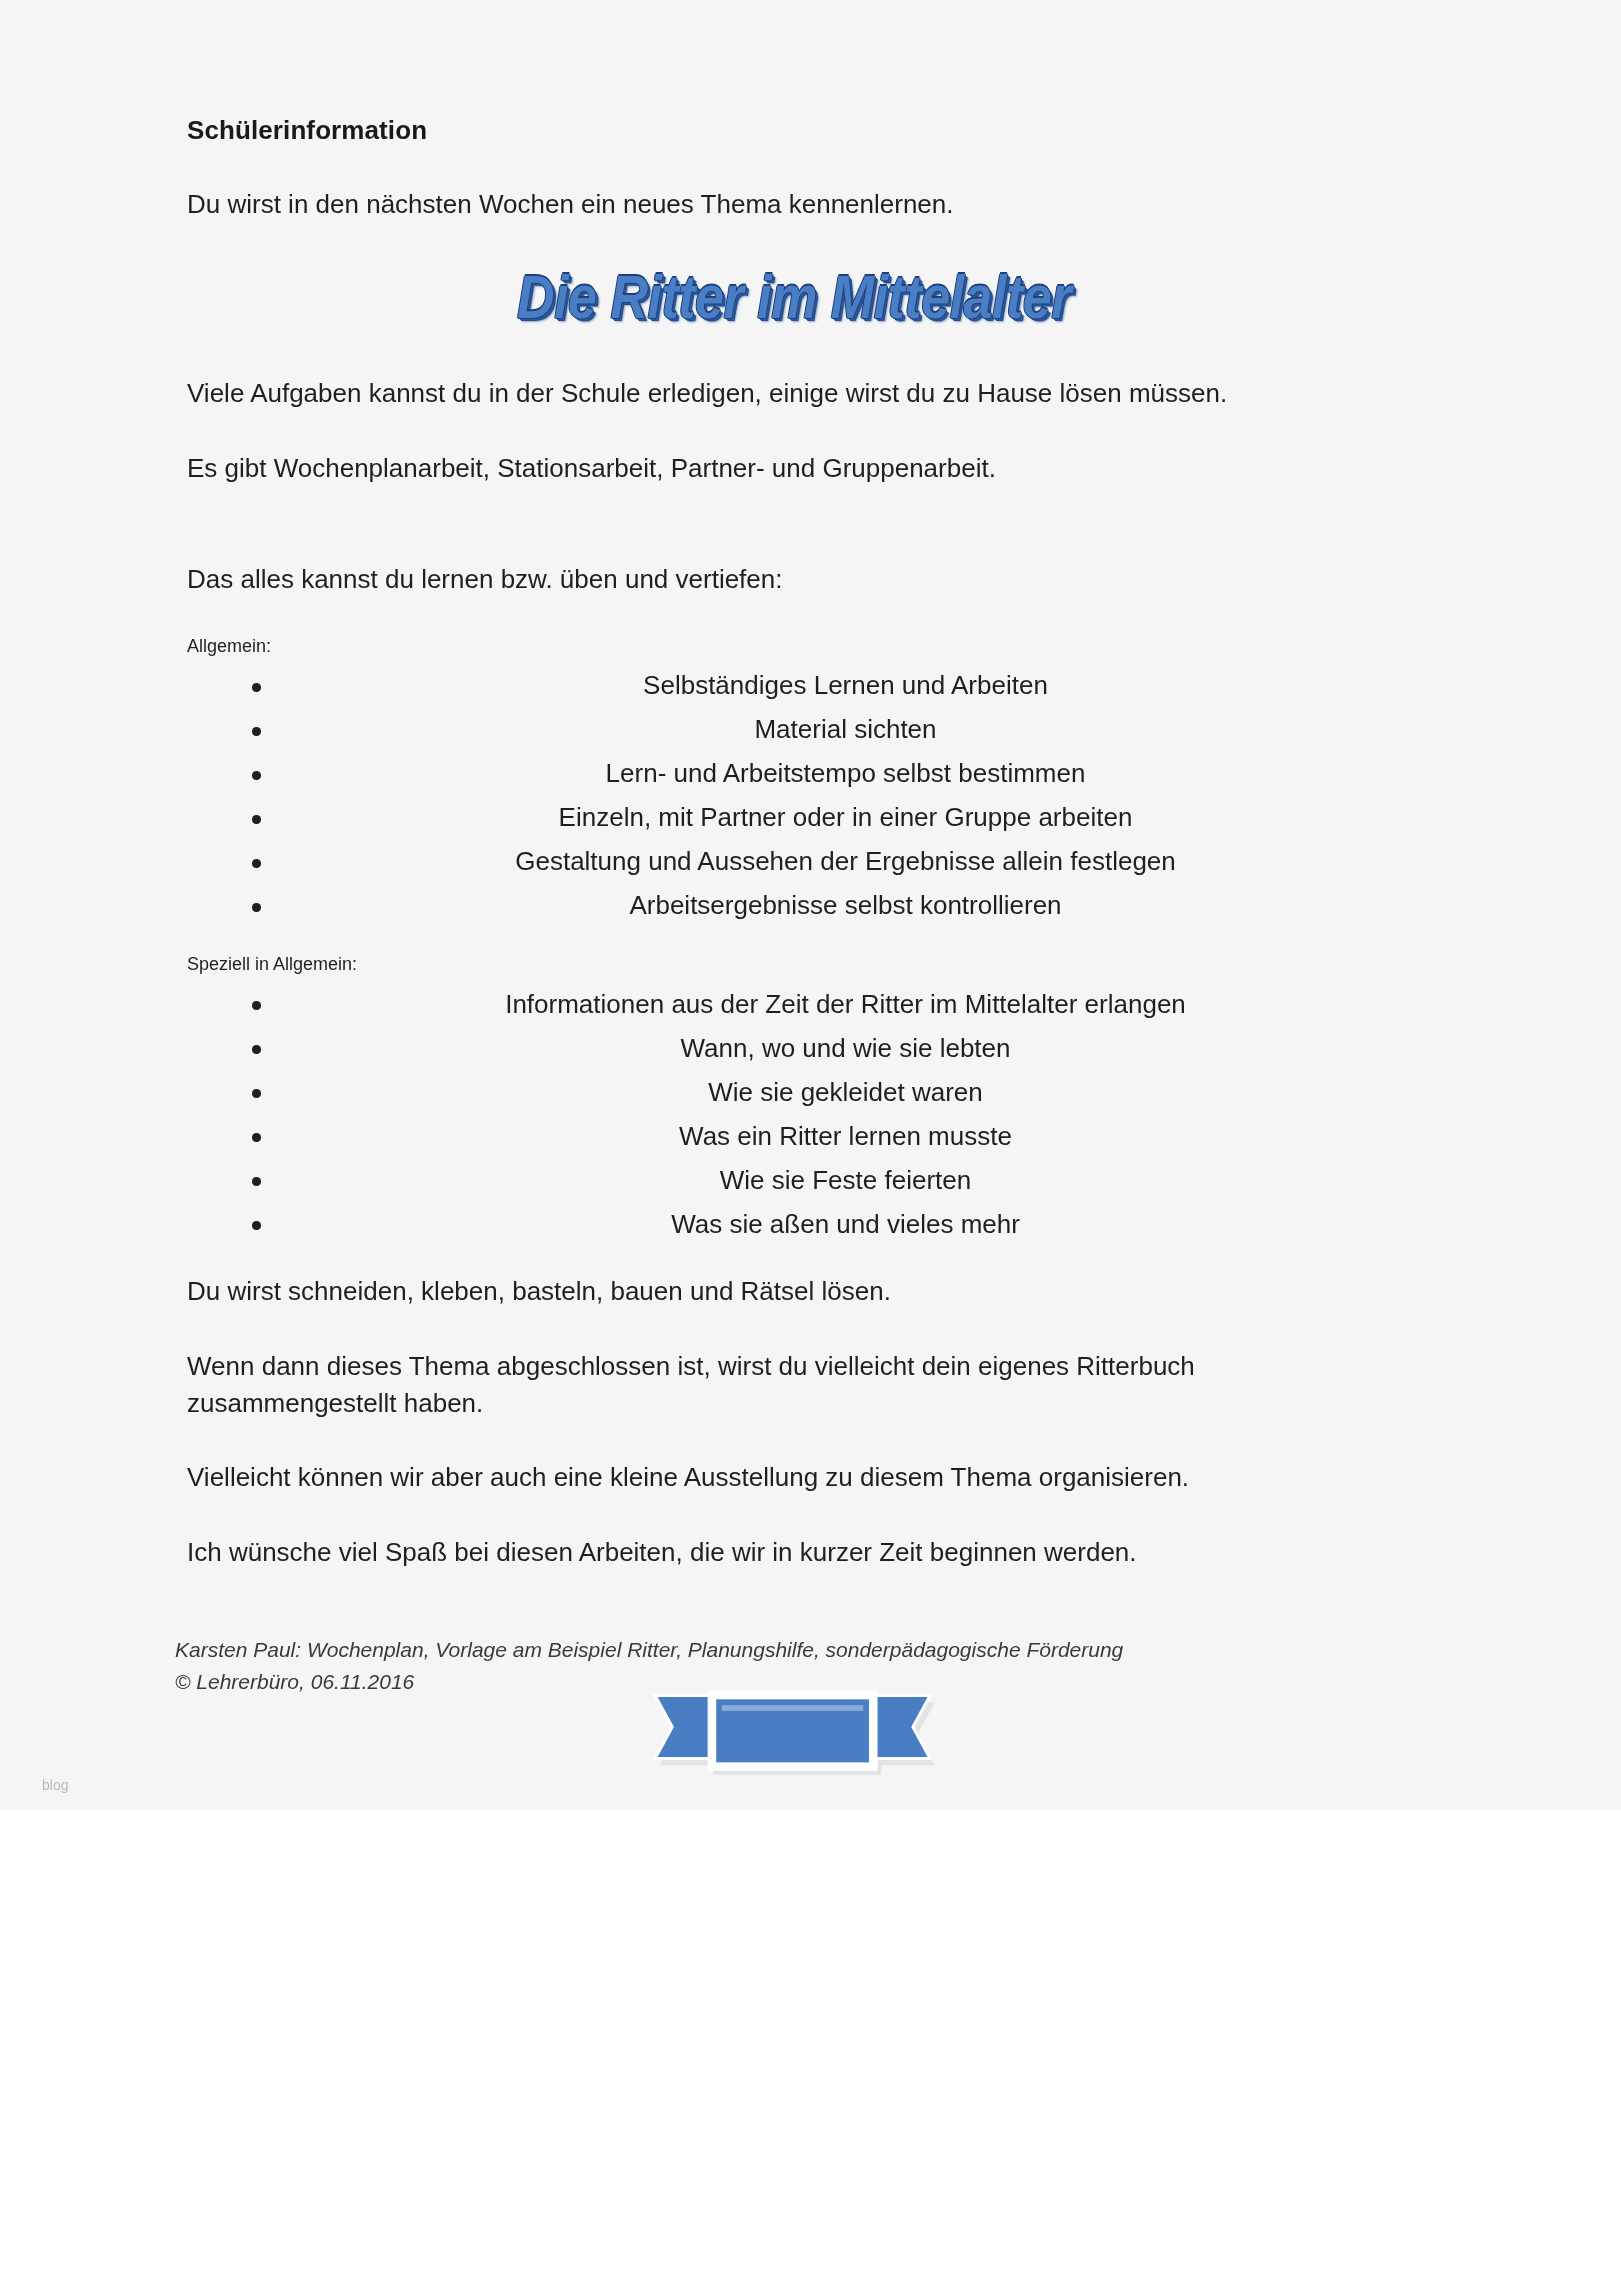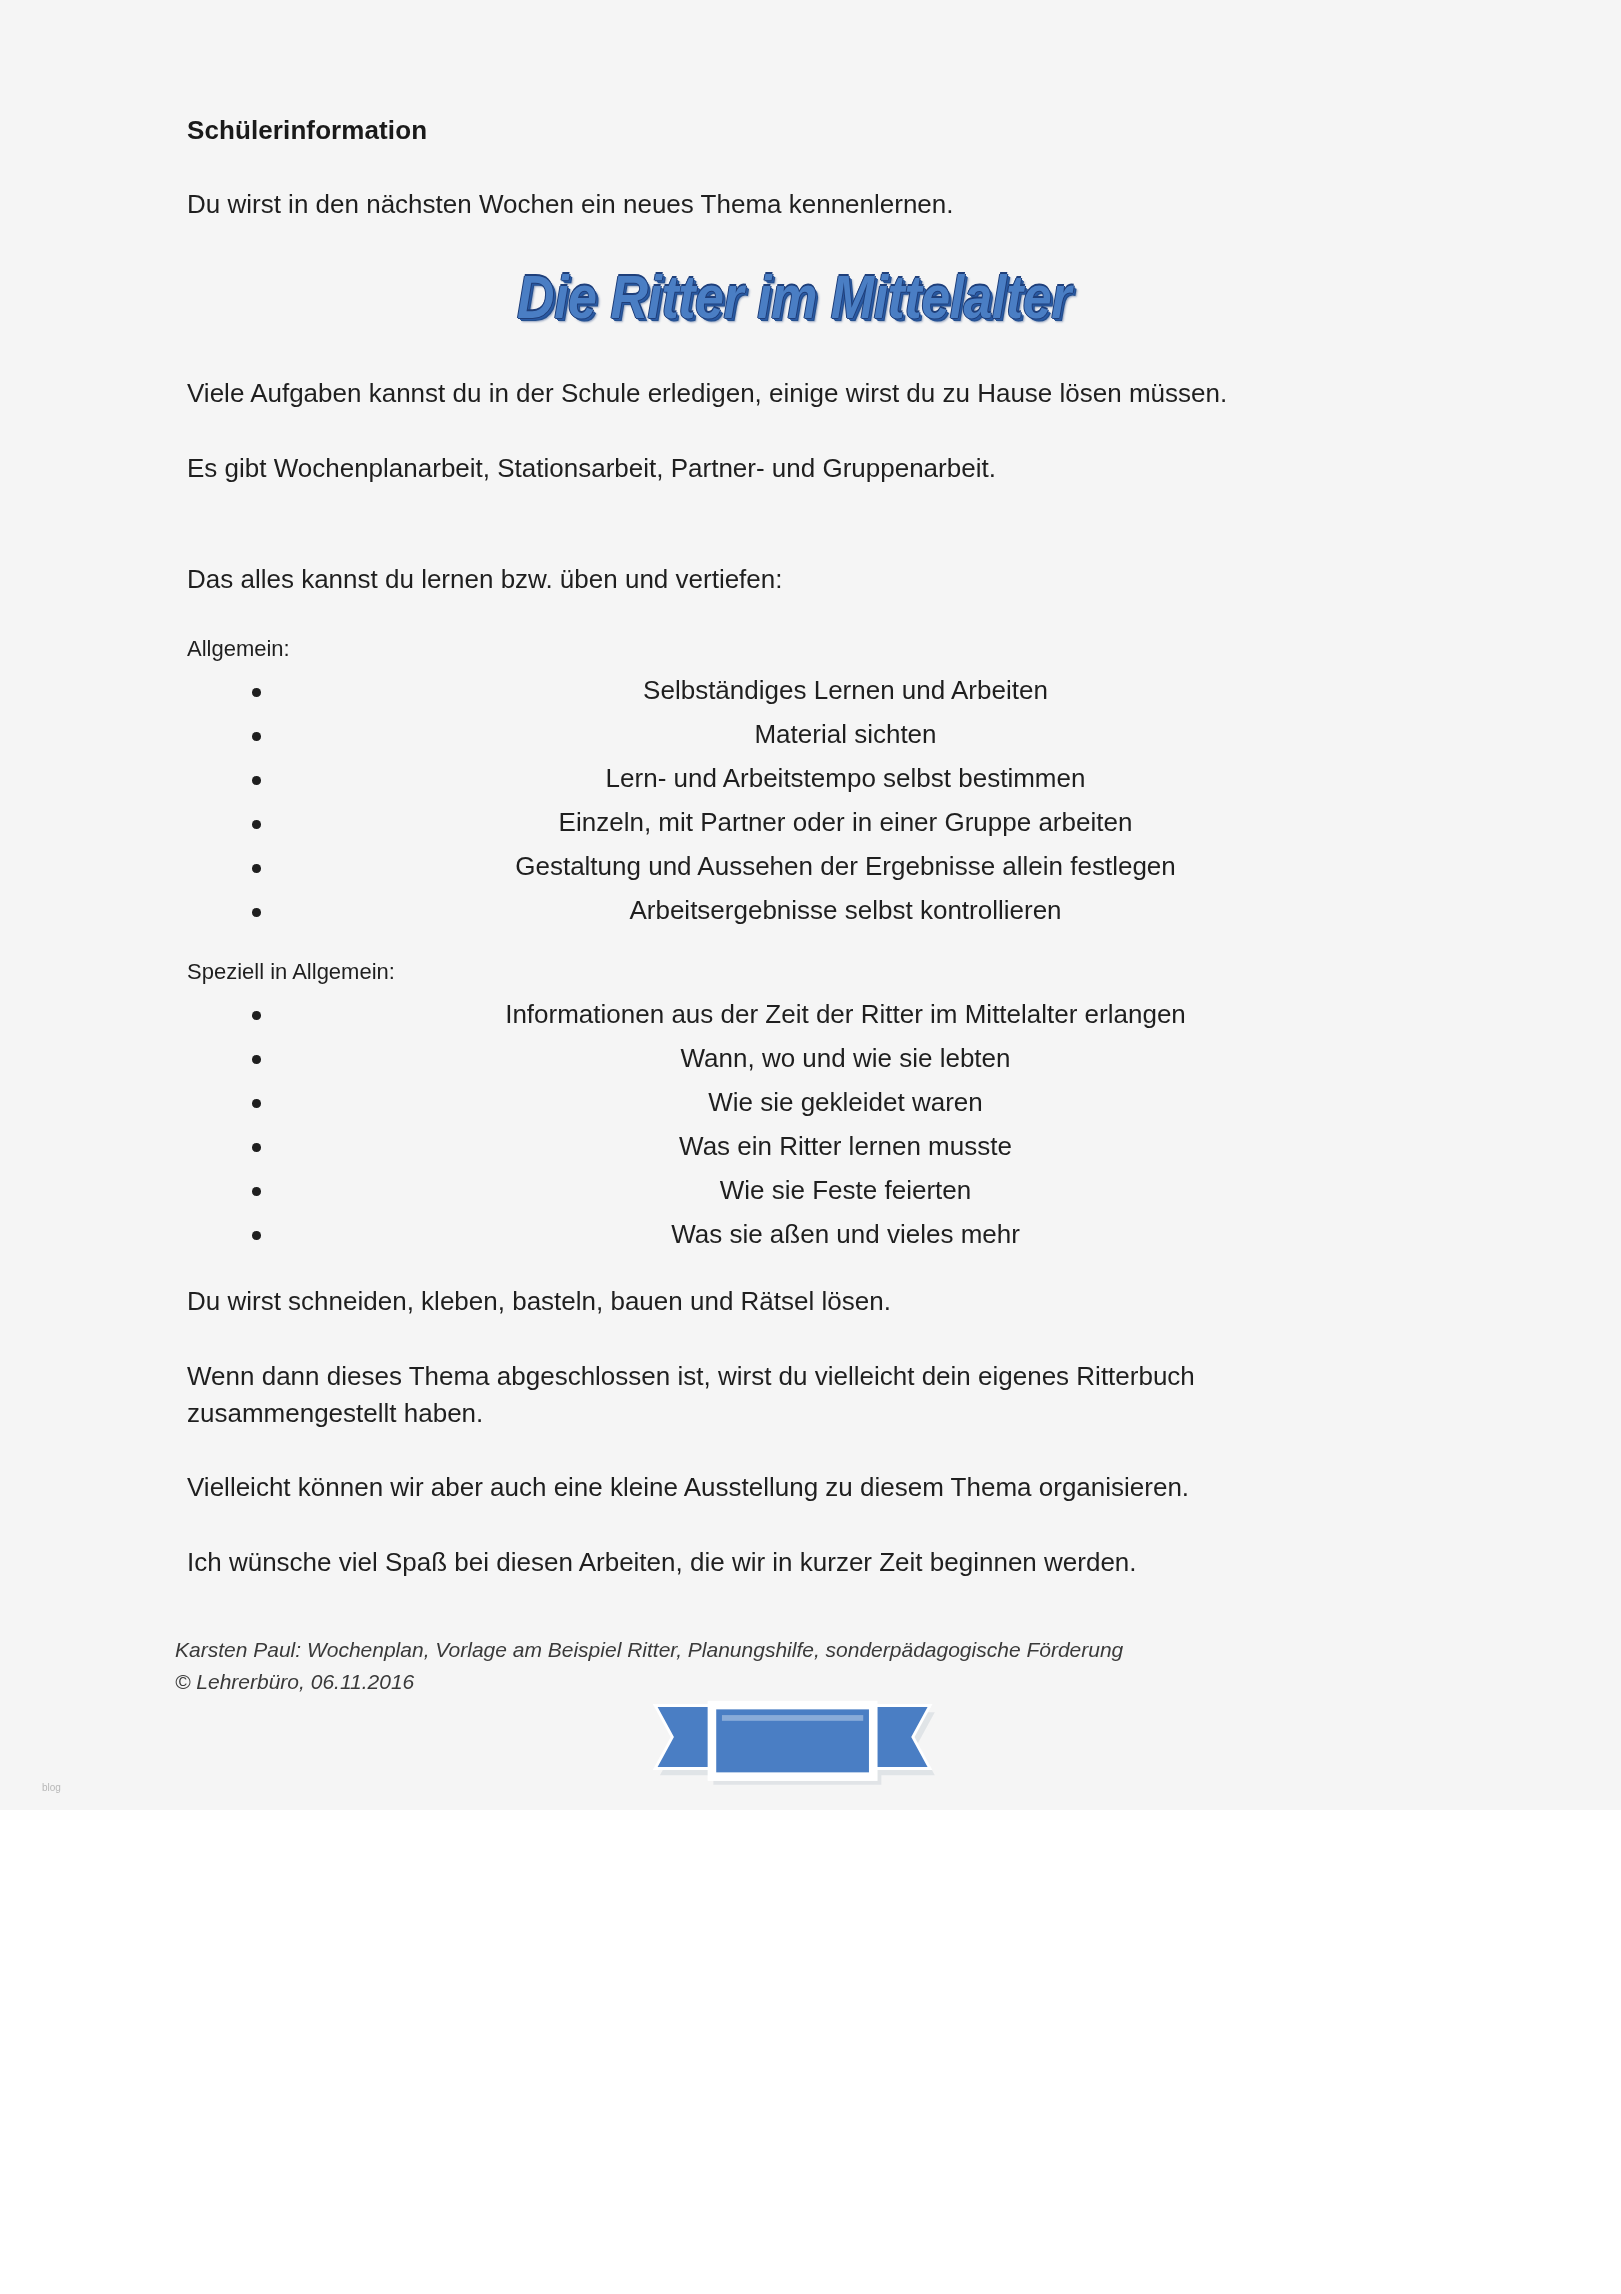--- a/index.html
+++ b/index.html
@@ -93,21 +93,21 @@
     content: "";
     position: absolute;
     left: 65px;
     top: 10.5px;
     width: 8.6px;
     height: 8.6px;
     border-radius: 50%;
     background: #1f1f1f;
   }
   .section-label {
-    font-size: 22px;
+    font-size: 18px;
     color: #1f1f1f;
     margin: 0 0 15.3px 0;
   }
   .spacer-lg { height: 36px; }
   .emblem-wrap {
     margin-top: 115px;
     text-align: center;
   }
   .footer {
     position: absolute;
@@ -116,21 +116,21 @@
     width: 1214px;
     font-size: 21px;
     line-height: 1.5;
     color: #3a3a3a;
     font-style: italic;
   }
   .corner-mark {
     position: absolute;
     left: 42px;
     bottom: 17px;
-    font-size: 10px;
+    font-size: 14px;
     color: #b8b8b8;
   }
 </style>
 </head>
 <body>
 
 <div class="page">
   <div class="sheet">
 
     <div class="content">

